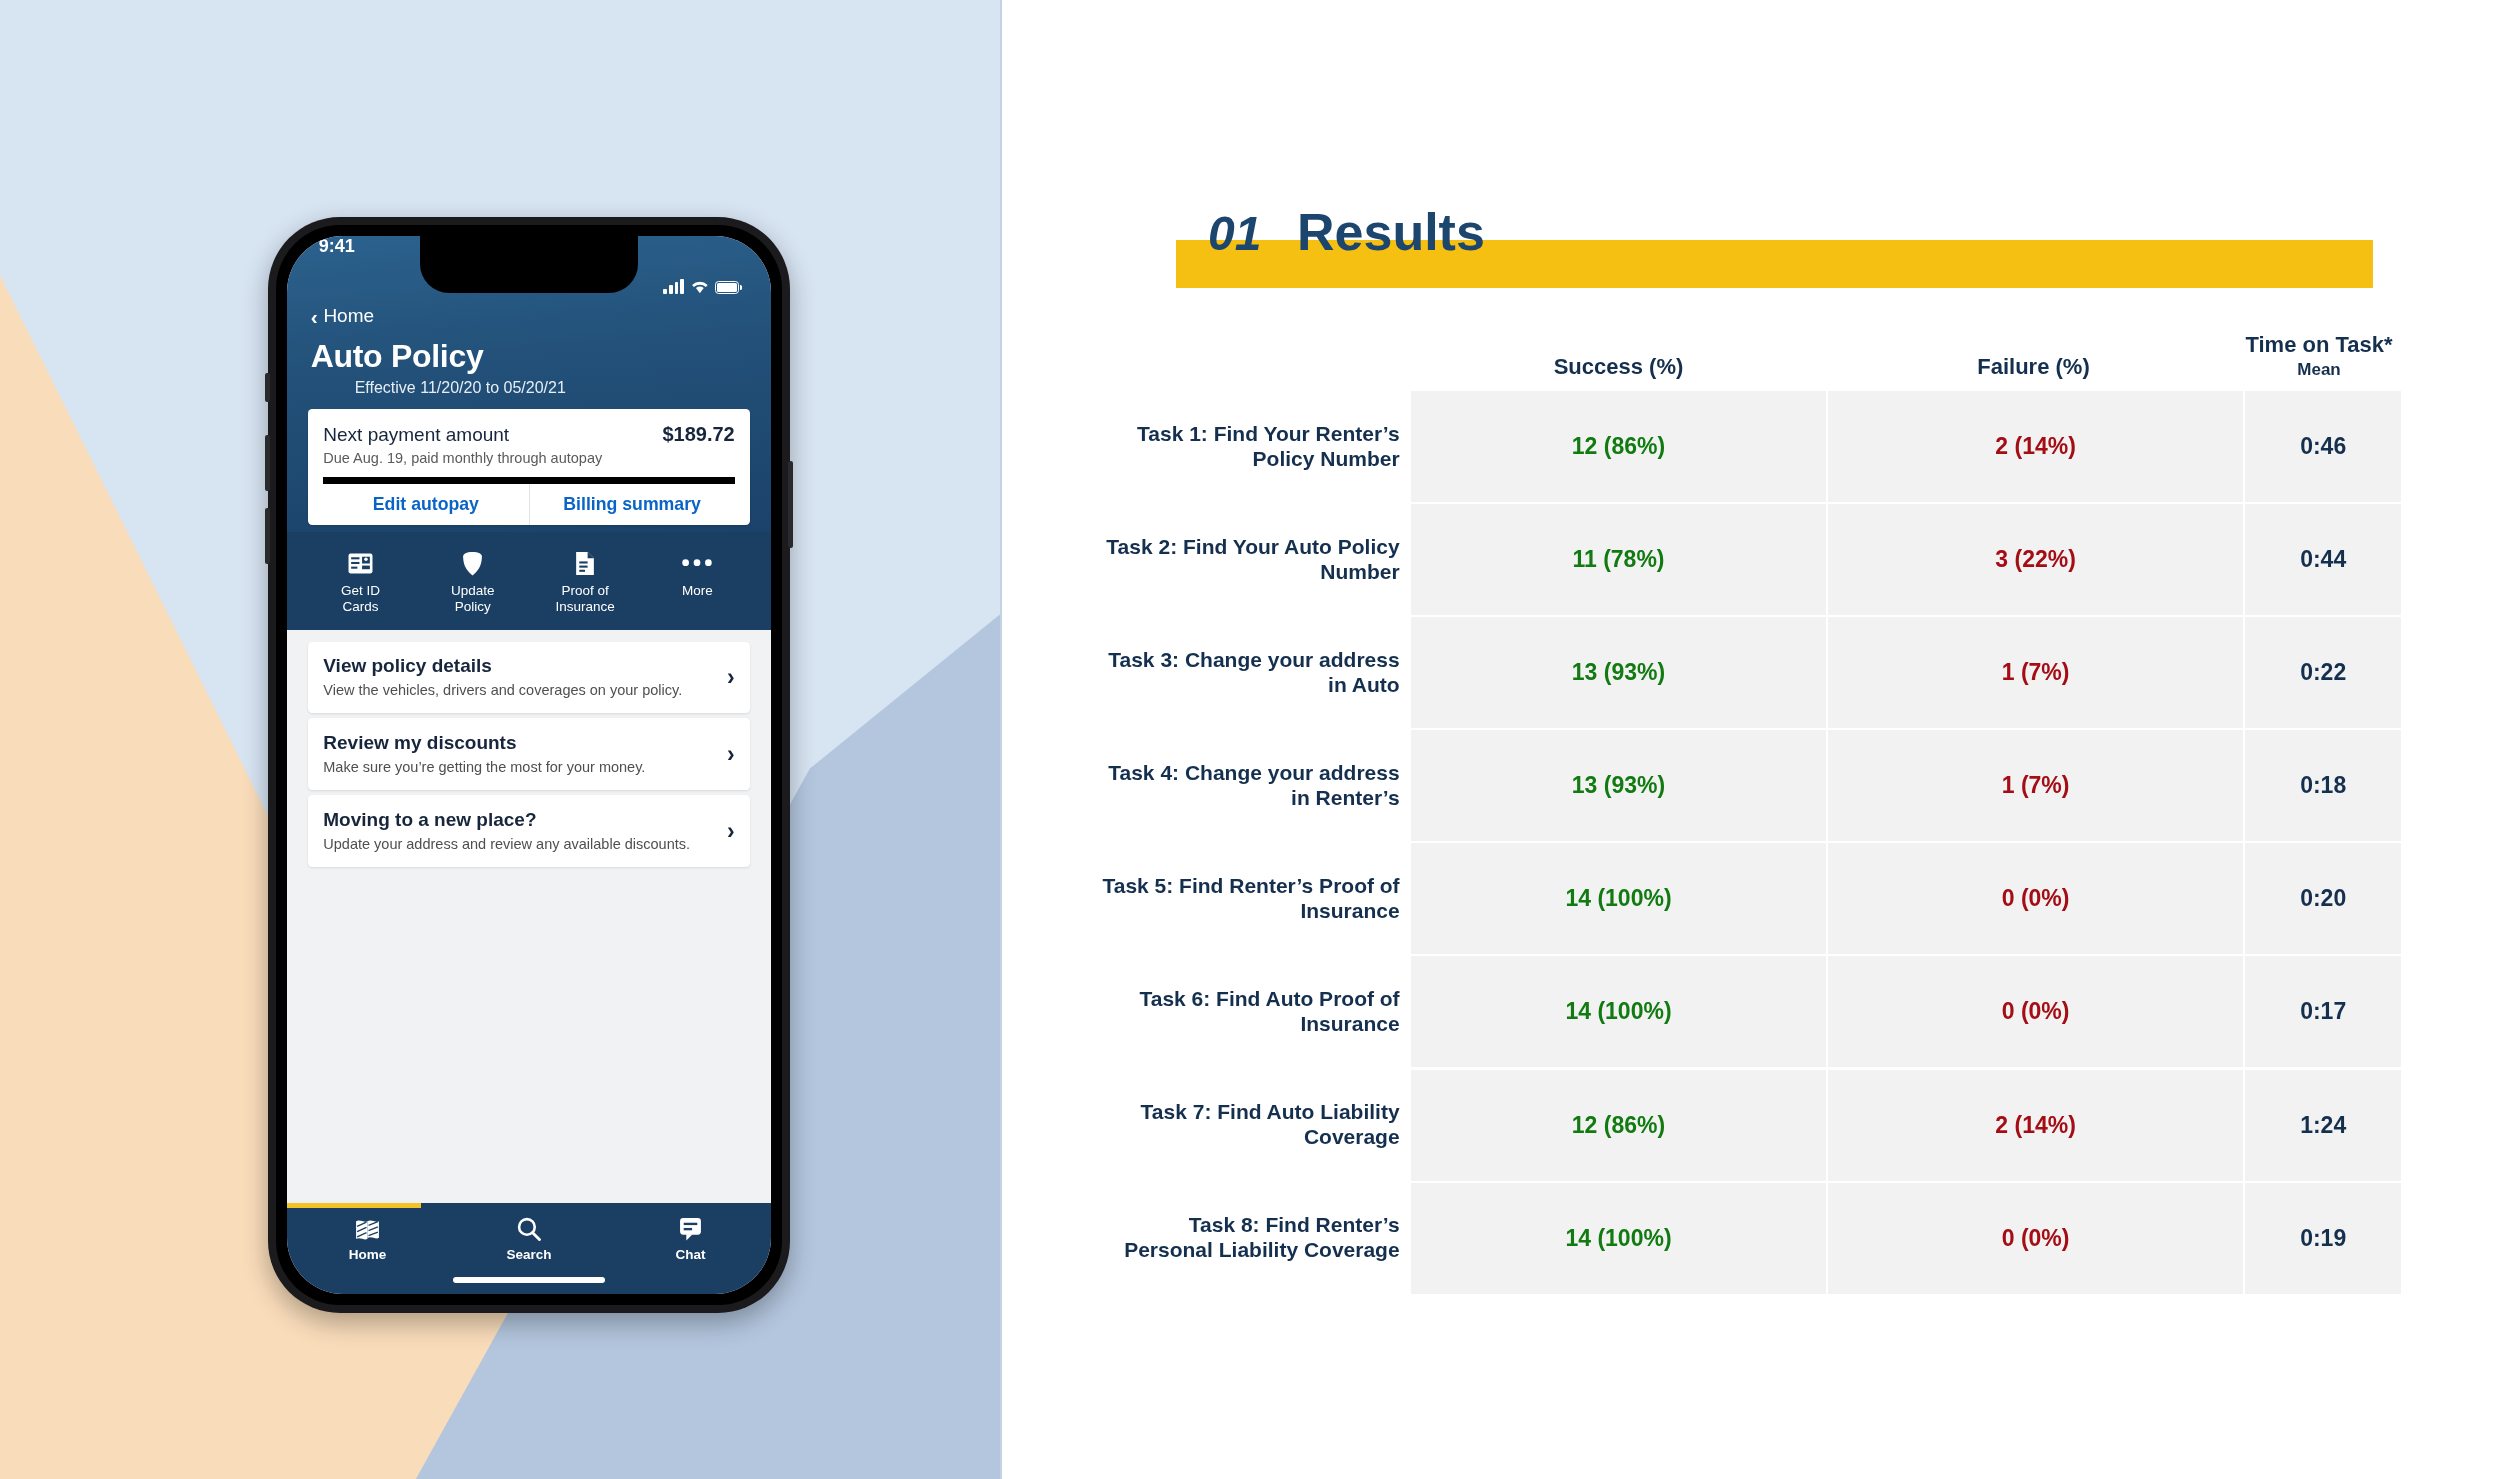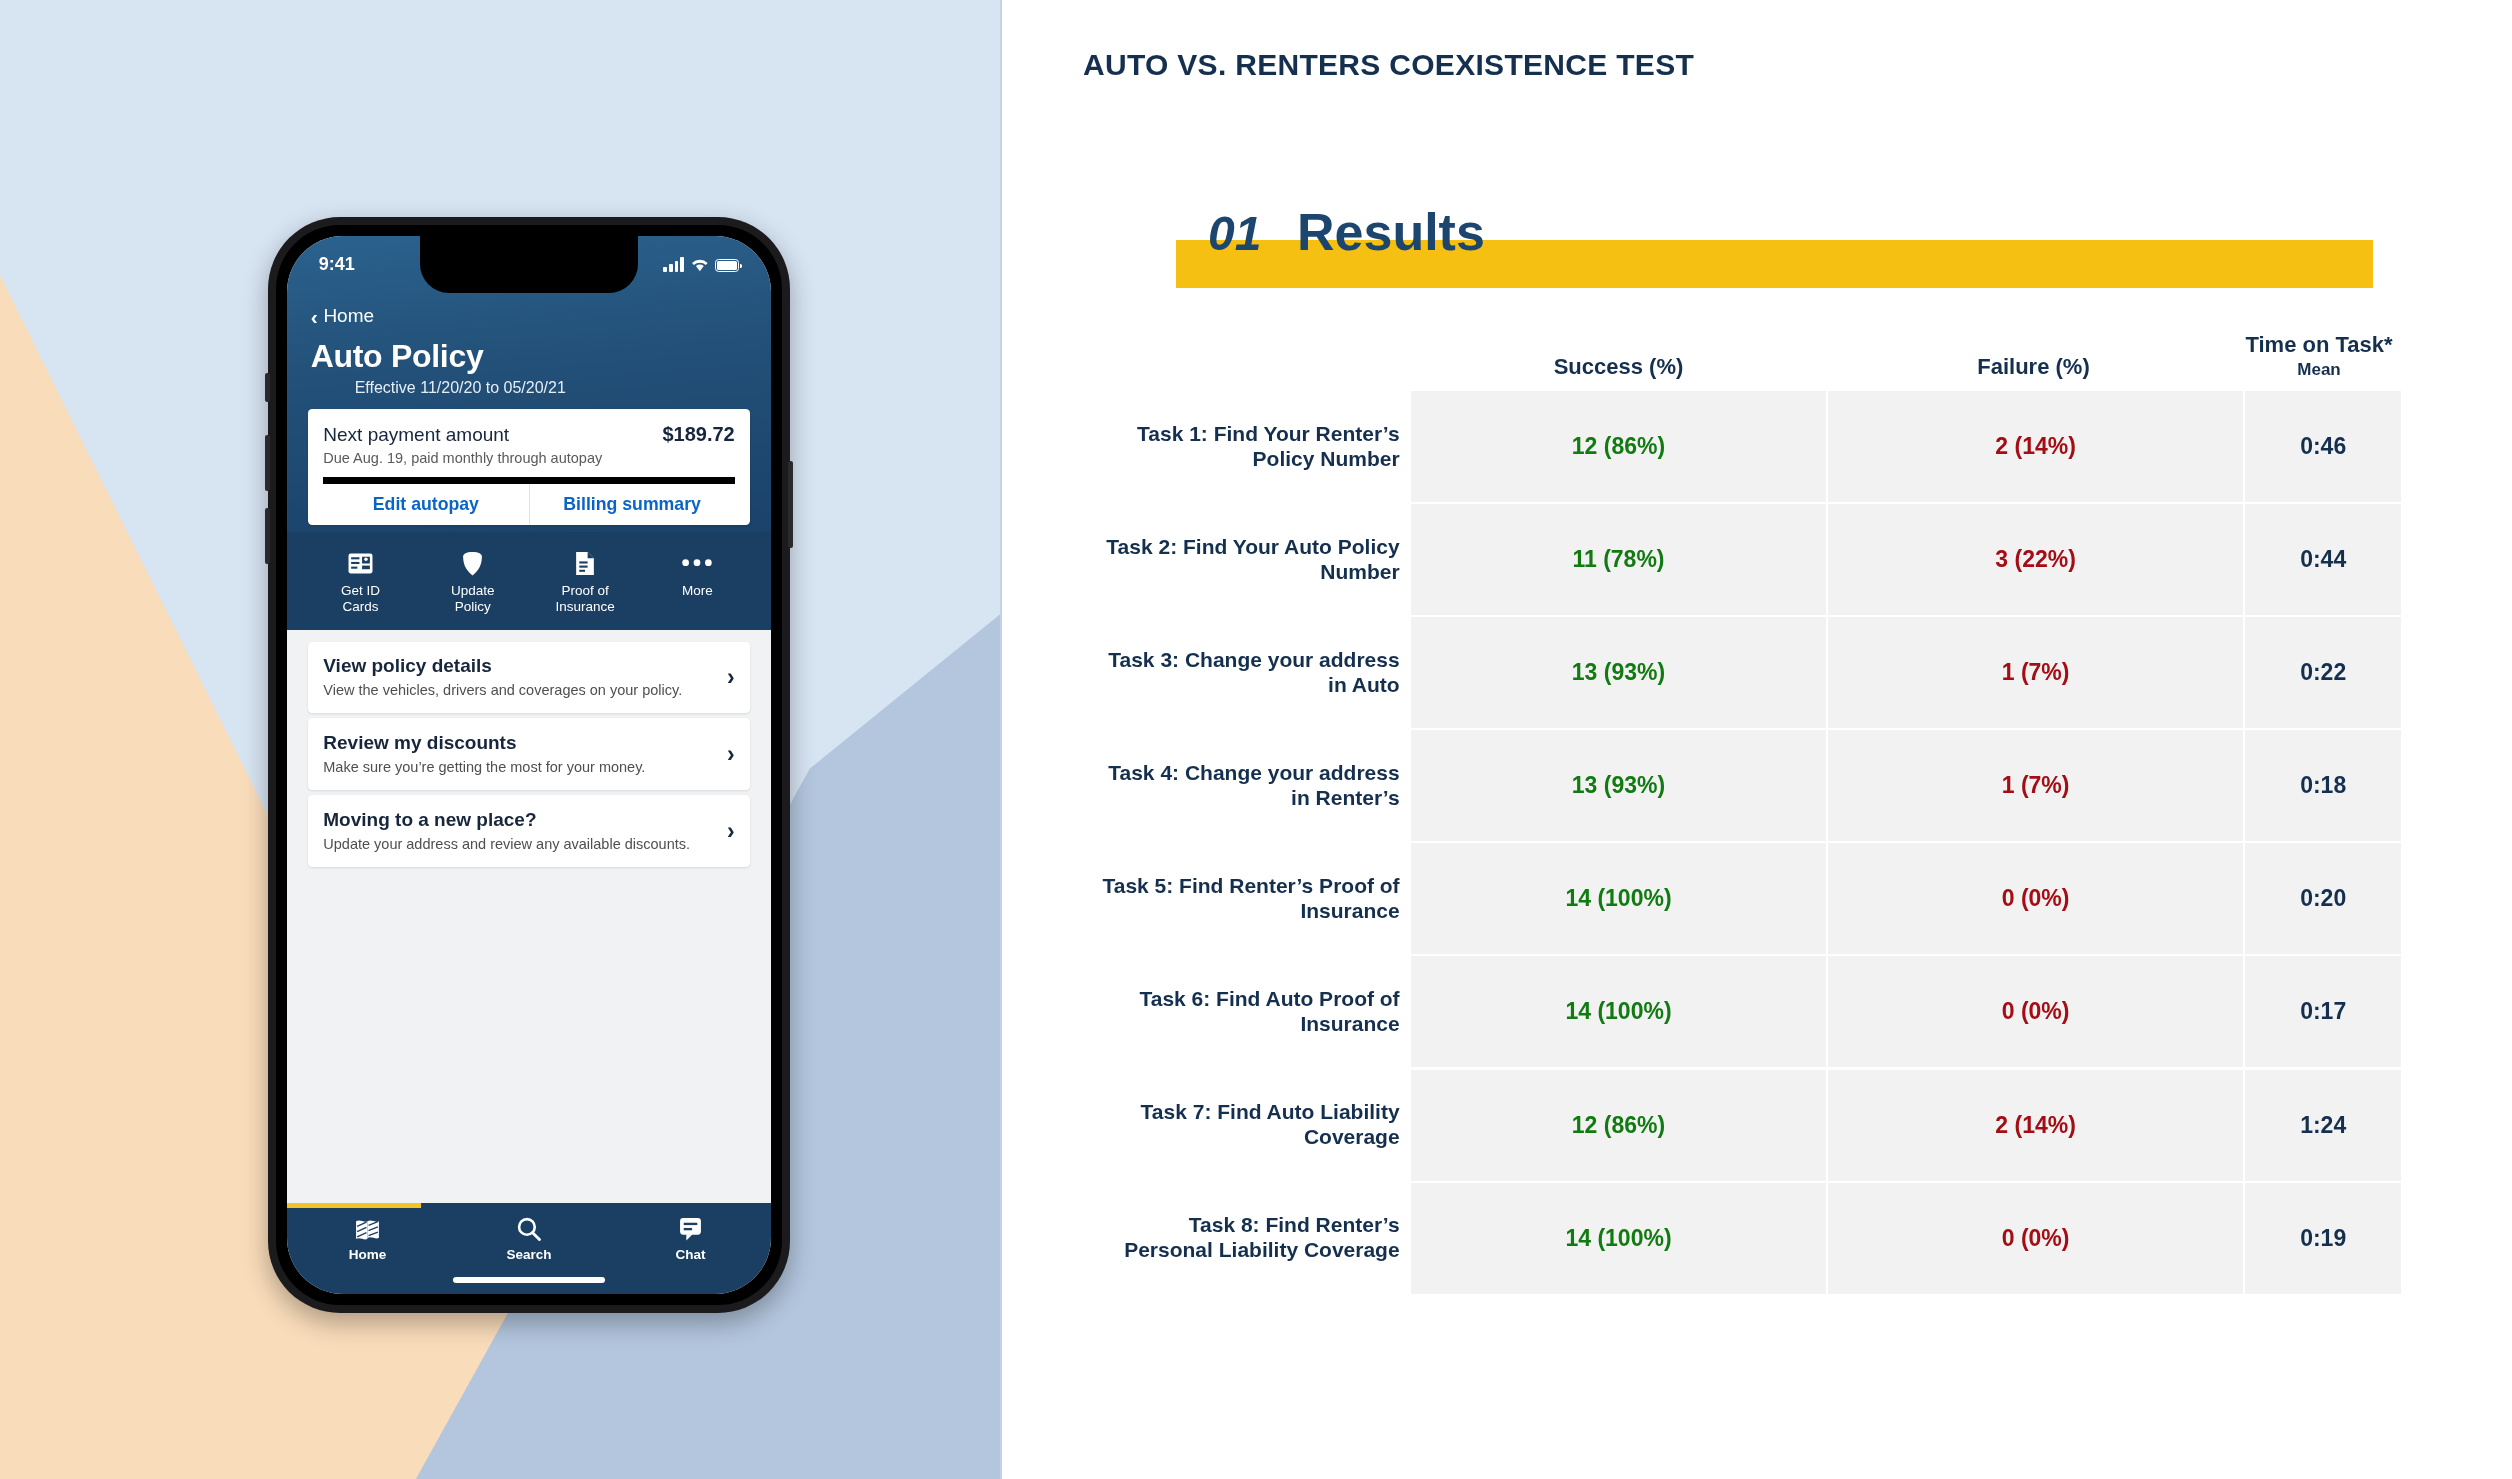--- a/index.html
+++ b/index.html
@@ -56,21 +56,21 @@
     top:0; width:218px; height:57px;
     background:#000; border-radius:0 0 29px 29px; z-index:6;
   }
 
   
   #app-header{
     background:linear-gradient(175deg,#2b628e 0%,#235179 40%,#1b426a 100%);
     padding:0 0 7.3px 0; position:relative; flex:0 0 auto;
   }
   #status-bar{
-    height:58px; display:flex; align-items:center;
+    height:58px; display:flex; 
     justify-content:space-between; padding:0 32px;
     color:#fff; font-size:18px; font-weight:bold;
   }
   #status-right{ display:flex; align-items:flex-end; gap:6.8px; }
   .sig-bars{ display:flex; align-items:flex-end; gap:2.1px; height:14.5px; }
   .sig-bars i{ display:block; width:3.6px; background:#fff; border-radius:1px; }
   .sig-bars i:nth-child(1){height:5.2px}
   .sig-bars i:nth-child(2){height:8.3px}
   .sig-bars i:nth-child(3){height:11.4px}
   .sig-bars i:nth-child(4){height:14.5px}
@@ -417,21 +417,20 @@
       </div>
 
     </div>
   </div>
 </div>
 
 <div id="panel-divider"></div>
 
 <div id="right-panel">
 
-  <div id="deck-title">AUTO VS. RENTERS COEXISTENCE TEST</div>
 
   <div id="section-head">
     <div id="yellow-bar"></div>
     <div id="section-num">01</div>
     <div id="section-name">Results</div>
   </div>
 
   <div id="results-table">
 
     <div id="table-head">

